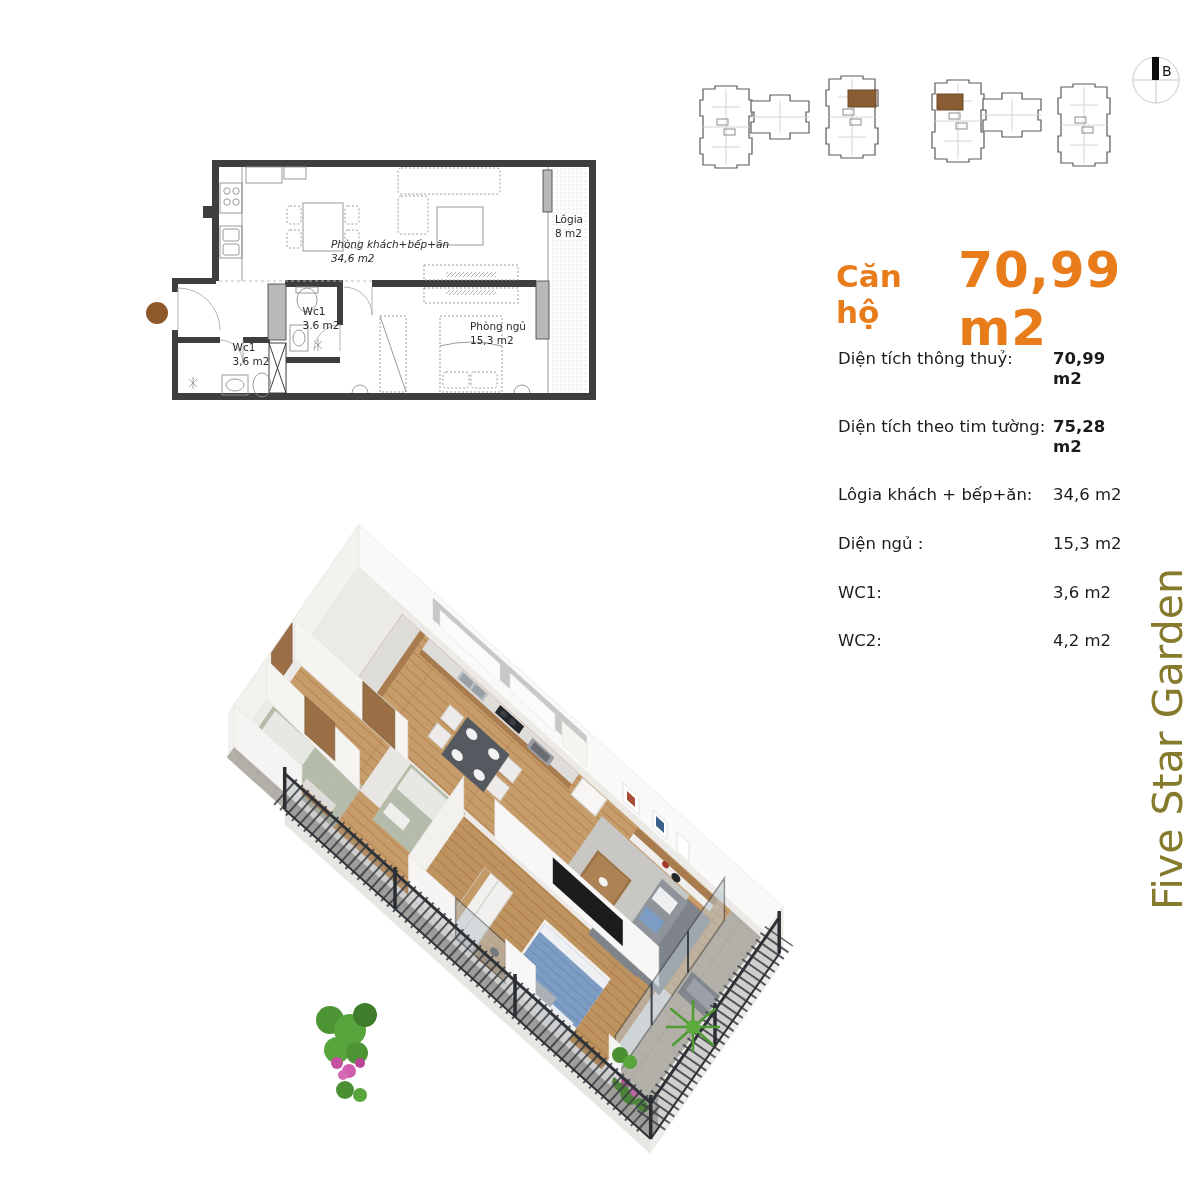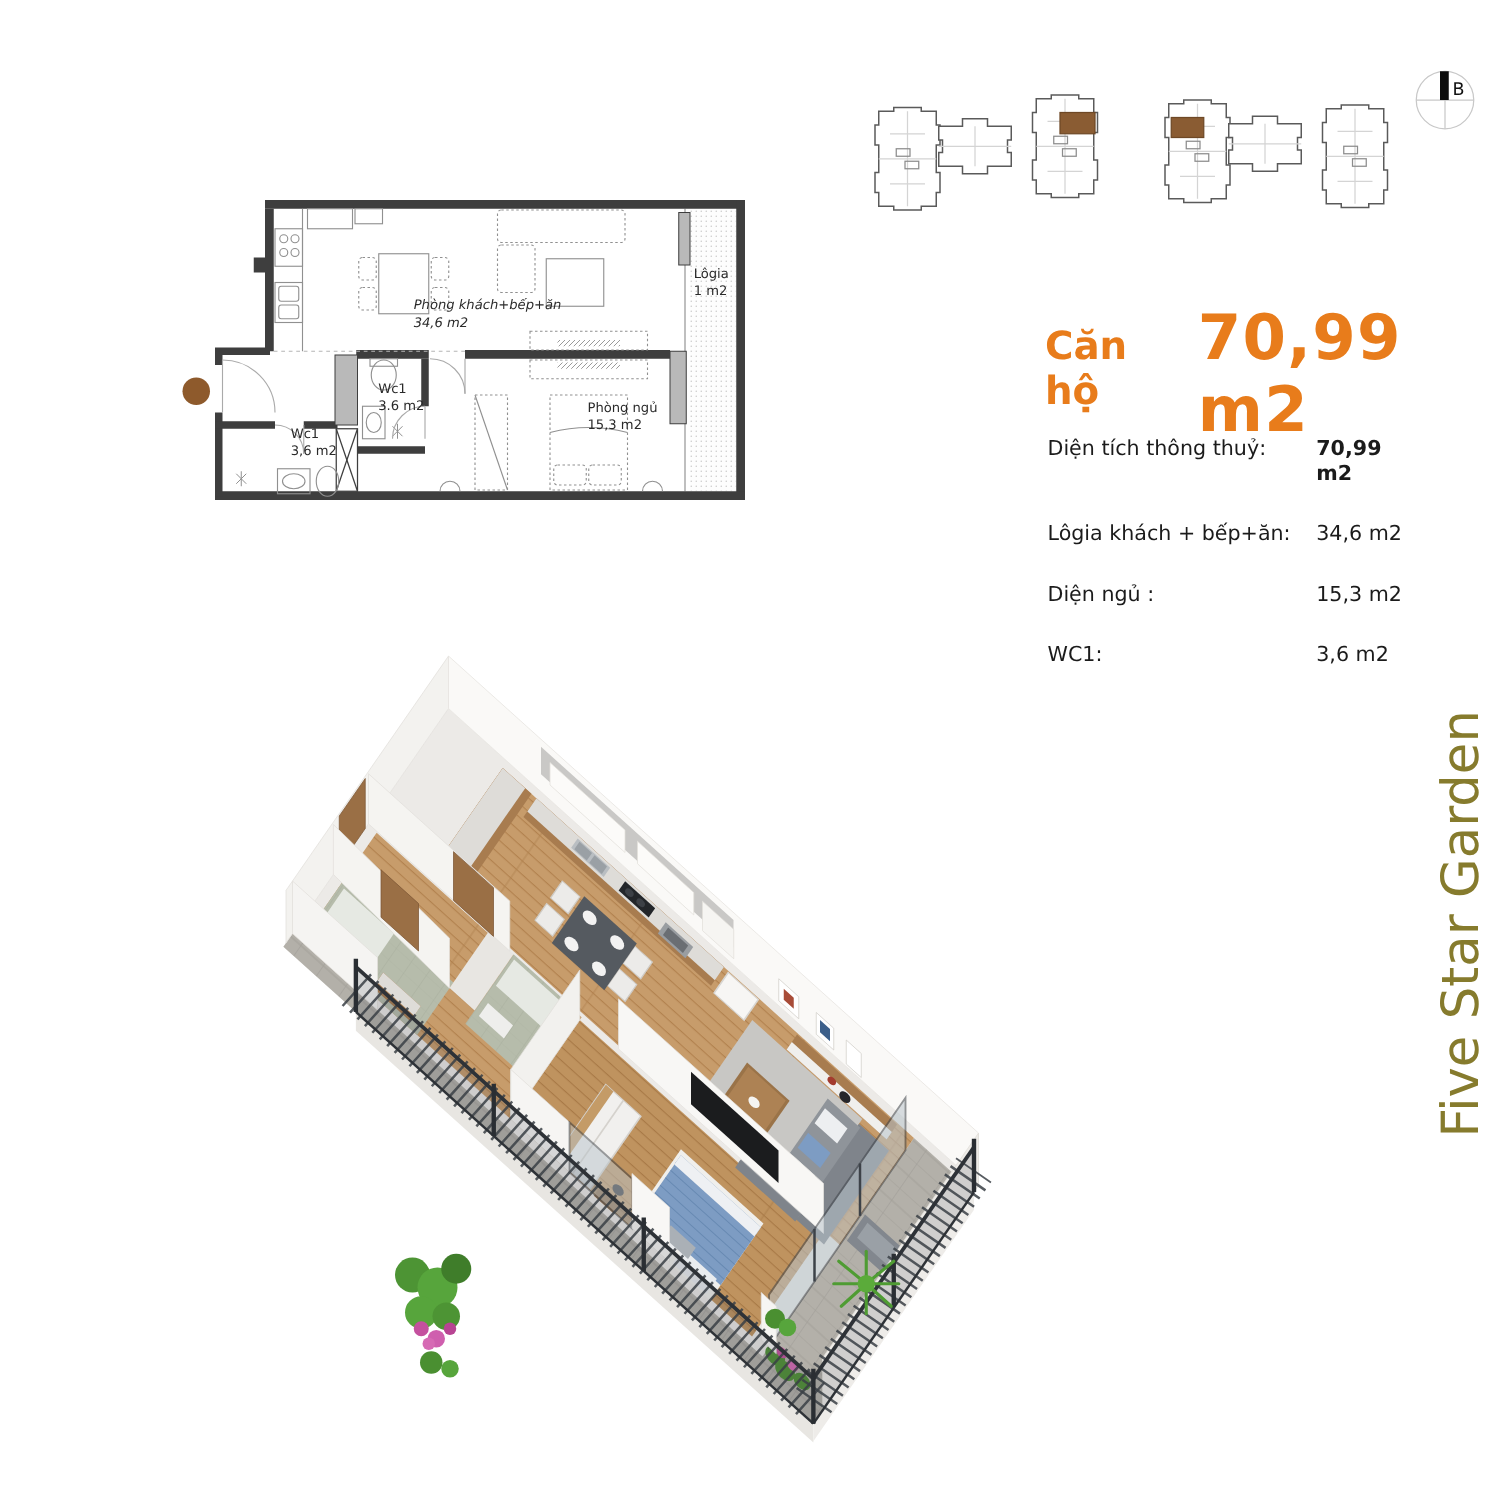--- a/index.html
+++ b/index.html
@@ -162,21 +162,21 @@
   <div class="fp-label" style="left:321px;top:319px;">
     <div>Wc1</div>
       <div>3.6 m2</div>
   </div>
   <div class="fp-label" style="left:251px;top:355px;">
     <div>Wc1</div>
       <div>3,6 m2</div>
   </div>
   <div class="fp-label" style="left:569px;top:227px;">
     <div>Lôgia</div>
-      <div>1 m2</div>
+      <div>8 m2</div>
   </div>
 
   <svg class="abs" style="left:690px;top:68px;" width="440" height="112" viewBox="0 0 440 112">
     <defs>
       <path id="twr" d="M5,5 H17 V2 H39 V5 H51 V16 H54 V32 H51 V54 H54 V70 H51 V81 H39 V84 H17 V81 H5 V70 H2 V54 H5 V32 H2 V16 H5 Z"></path>
       <g id="twrlines" stroke="#d4d4d4" stroke-width="1" fill="none">
         <path d="M5,43 H51 M28,5 V81 M14,23 H42 M14,63 H42"></path>
         <rect x="19" y="35" width="11" height="6" stroke="#8c8c8c"></rect>
         <rect x="26" y="45" width="11" height="6" stroke="#8c8c8c"></rect>
       </g>
@@ -216,31 +216,39 @@
   <div id="title">
     <span class="pre">Căn hộ</span>
     <span class="big">70,99 m2</span>
   </div>
 
   <div id="specs">
     <div class="row b">
       <span class="lbl">Diện tích thông thuỷ:</span>
       <span class="val">70,99 m2</span>
     </div>
+    <div class="row b">
+      <span class="lbl">Diện tích theo tim tường:</span>
+      <span class="val">75,28 m2</span>
+    </div>
     <div class="row">
       <span class="lbl">Lôgia khách + bếp+ăn:</span>
       <span class="val">34,6 m2</span>
     </div>
     <div class="row">
       <span class="lbl">Diện ngủ :</span>
       <span class="val">15,3 m2</span>
     </div>
     <div class="row">
       <span class="lbl">WC1:</span>
       <span class="val">3,6 m2</span>
+    </div>
+    <div class="row">
+      <span class="lbl">WC2:</span>
+      <span class="val">4,2 m2</span>
     </div>
   </div>
 
   <svg class="abs" style="left:225px;top:515px;" width="575" height="655" viewBox="0 0 575 655">
     <defs>
       <pattern id="wd1" width="200" height="9" patternUnits="userSpaceOnUse">
         <rect width="200" height="9" fill="#c79c6b"></rect>
           <rect width="200" height="1" fill="#b2824f"></rect>
         <rect x="60" width="1" height="9" fill="#b2824f" opacity="0.5"></rect>
         <rect x="140" width="1" height="9" fill="#b2824f" opacity="0.5"></rect>

